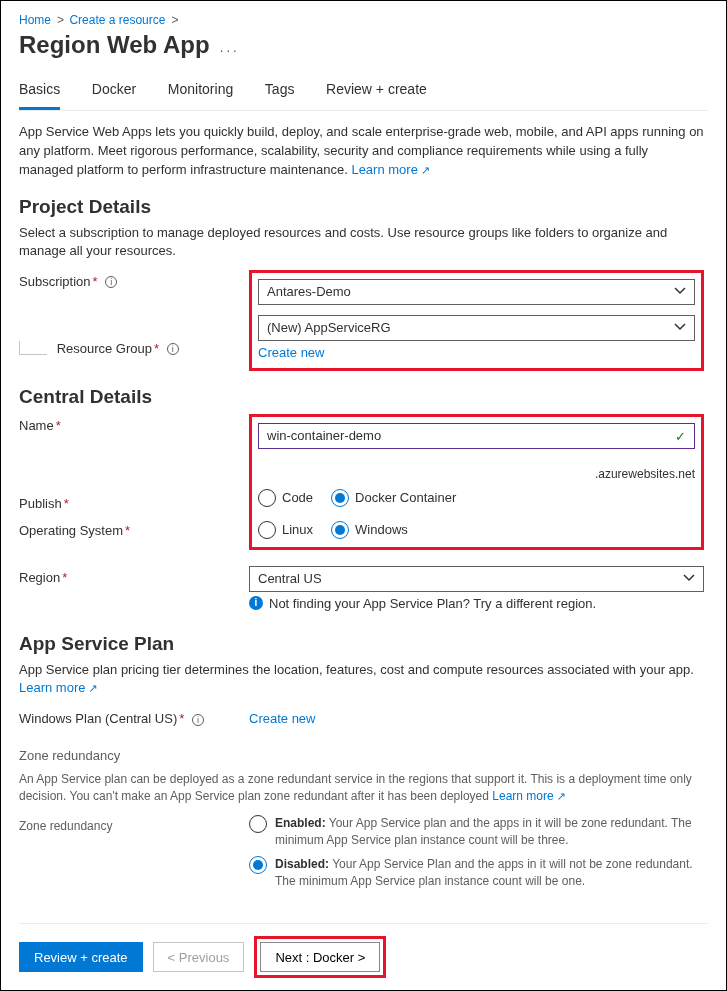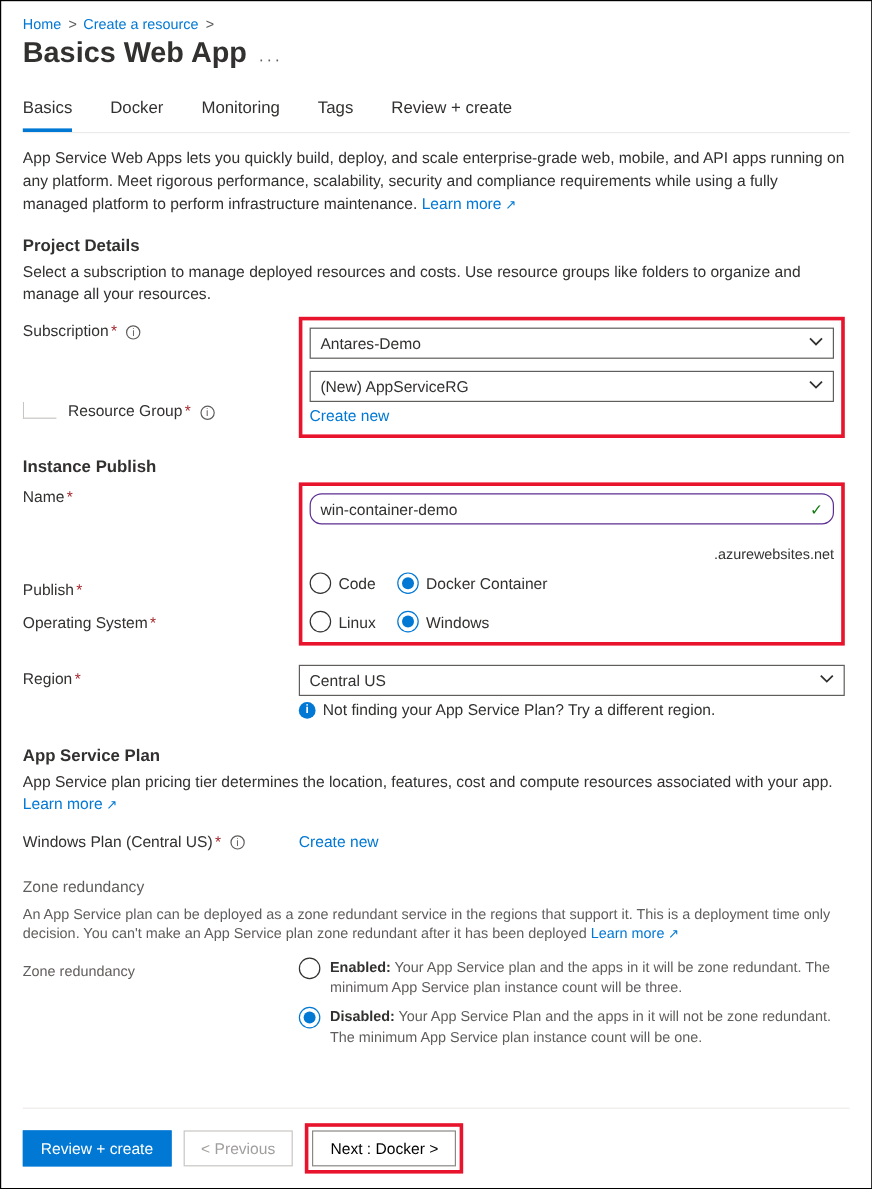--- a/index.html
+++ b/index.html
@@ -20,35 +20,35 @@
   .breadcrumb a { color: #0078d4; text-decoration: none; margin-right: 4px; }
   .breadcrumb .sep { color: #605e5c; margin: 0 2px; }
   h1 { font-size: 24px; font-weight: 600; margin: 2px 0 14px 0; display: inline-block; }
   .title-dots { color: #605e5c; font-size: 14px; margin-left: 6px; vertical-align: middle; letter-spacing: 2px; }
   .tabs { border-bottom: 1px solid #edebe9; margin-bottom: 12px; }
   .tab { display: inline-block; padding: 8px 0 10px 0; margin-right: 28px; font-size: 14px; color: #323130; cursor: pointer; }
   .tab.active { border-bottom: 3px solid #0078d4; font-weight: 400; }
   .desc { font-size: 13px; color: #323130; line-height: 1.45; margin-bottom: 16px; }
   .link { color: #0078d4; text-decoration: none; cursor: pointer; }
   .ext-icon::after { content: " \2197"; font-size: 11px; }
-  h2.section { font-size: 14px; font-weight: 600; margin: 12px 0 6px 0; }
+  h2.section { font-size: 19px; font-weight: 600; margin: 12px 0 6px 0; }
   .section-desc { font-size: 13px; color: #323130; margin-bottom: 10px; line-height: 1.4; }
   .row { display: flex; align-items: flex-start; margin-bottom: 8px; }
   .row .label { width: 230px; flex-shrink: 0; font-size: 13px; padding-top: 4px; }
   .row .control { flex: 1; }
   .req { color: #a4262c; margin-left: 2px; }
   .info-icon { display:inline-block; width:12px; height:12px; border:1px solid #605e5c; border-radius:50%; font-size:9px; line-height:11px; text-align:center; color:#605e5c; margin-left:4px; vertical-align:middle; }
   .select, .input {
     width: 100%; height: 26px; border: 1px solid #605e5c; background: #fff;
     padding: 0 24px 0 8px; font-size: 13px; position: relative; display:flex; align-items:center;
   }
   .select .chev { position:absolute; right:8px; top:5px; }
   .chev svg { width:12px; height:12px; }
   .input-valid .check { position:absolute; right:8px; top:5px; color:#107c10; }
-  .input-valid { border-color: #5c2e91; border-radius: 10px; }
+  .input-valid { border-color: #5c2e91; }
   .suffix { text-align: right; font-size: 12px; color: #323130; margin-top: 18px; }
   .sublink { color:#0078d4; font-size:13px; margin-top:4px; display:inline-block; cursor:pointer; }
   .highlight-box { border: 3px solid #e8132c; padding: 6px 6px 8px 6px; margin-bottom: 12px; }
   .radio-row { display:flex; align-items:center; gap: 18px; }
   .radio { display:flex; align-items:center; gap:6px; cursor:pointer; }
   .radio-circle { width:18px; height:18px; border:1px solid #323130; border-radius:50%; display:flex; align-items:center; justify-content:center; }
   .radio-circle.checked { border-color:#0078d4; }
   .radio-circle.checked::after { content:""; width:10px; height:10px; background:#0078d4; border-radius:50%; }
   .hint-row { display:flex; align-items:center; gap:6px; font-size:13px; color:#323130; margin-top:4px; }
   .hint-row .info-solid { width:14px; height:14px; background:#0078d4; color:#fff; border-radius:50%; font-size:10px; line-height:14px; text-align:center; font-weight:bold; }
@@ -72,21 +72,21 @@
 </style>
 </head>
 <body>
 
 <div class="breadcrumb">
   <a>Home</a><span class="sep">&gt;</span>
   <a>Create a resource</a><span class="sep">&gt;</span>
 </div>
 
 <div>
-  <h1>Basics Web App</h1>
+  <h1>Region Web App</h1>
   <span class="title-dots">···</span>
 </div>
 
 <div class="tabs">
   <span class="tab active">Basics</span>
   <span class="tab">Docker</span>
   <span class="tab">Monitoring</span>
   <span class="tab">Tags</span>
   <span class="tab">Review + create</span>
 </div>
@@ -128,21 +128,21 @@
 
   <div class="row" style="margin-top:-54px; margin-bottom:30px;">
     <div class="label" style="padding-left:0;">
       <span class="indent-line"></span>
       <span>Resource Group</span><span class="req">*</span>
       <span class="info-icon">i</span>
     </div>
     <div class="control"></div>
   </div>
 
-  <h2 class="section">Instance Publish</h2>
+  <h2 class="section">Central Details</h2>
 
   <div class="row">
     <div class="label">
       <span>Name</span><span class="req">*</span>
     </div>
     <div class="control">
       <div class="highlight-box">
         <div class="select input-valid">
           <span>win-container-demo</span>
           <span class="check">✓</span>

